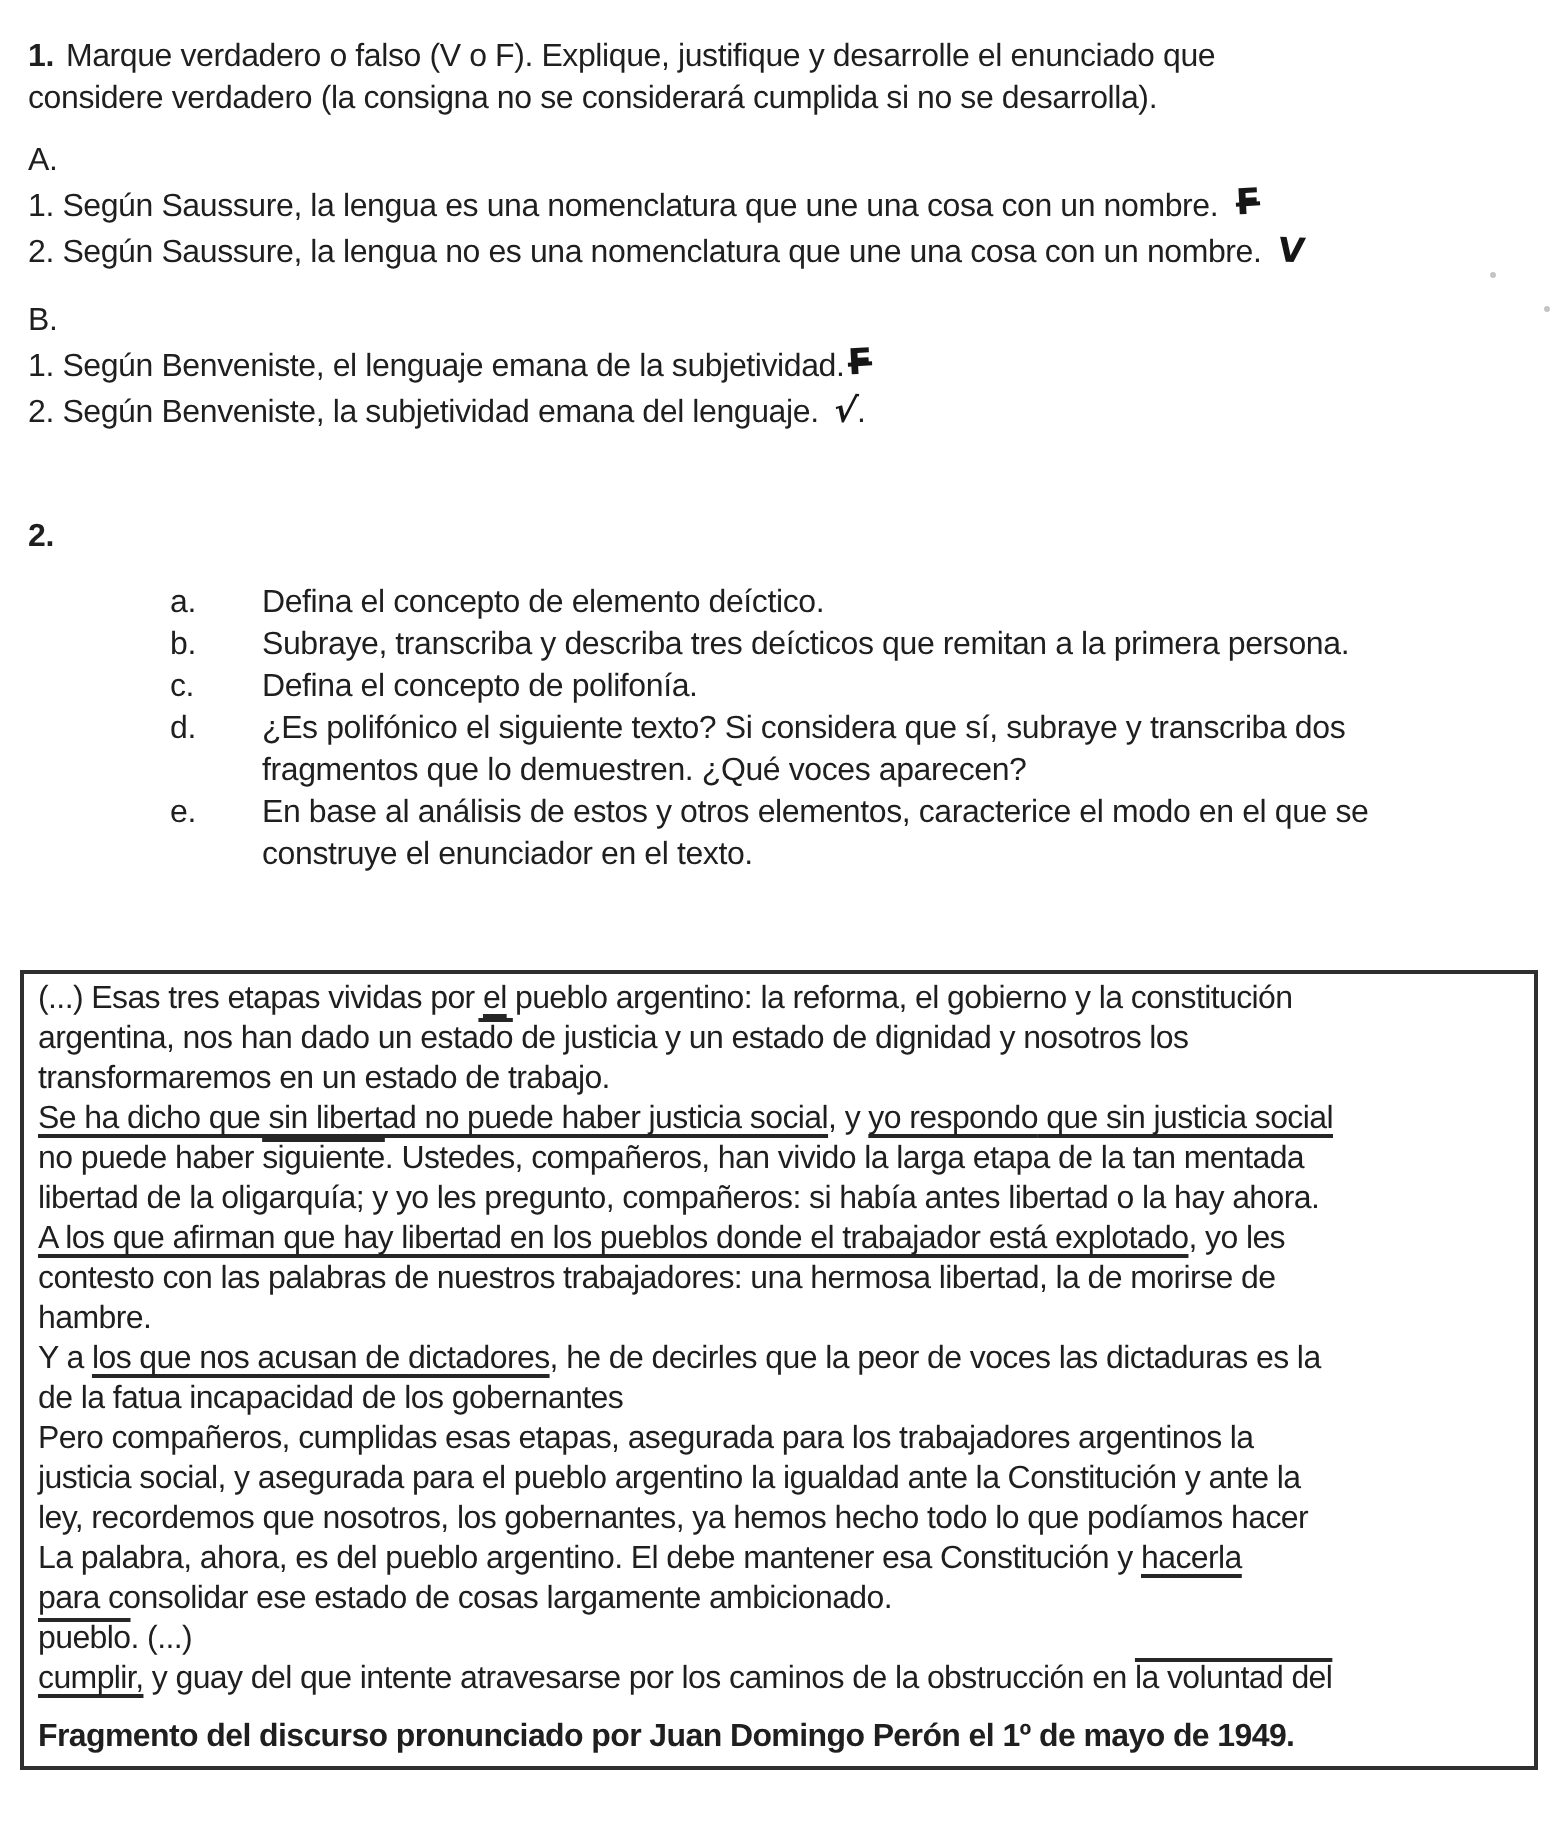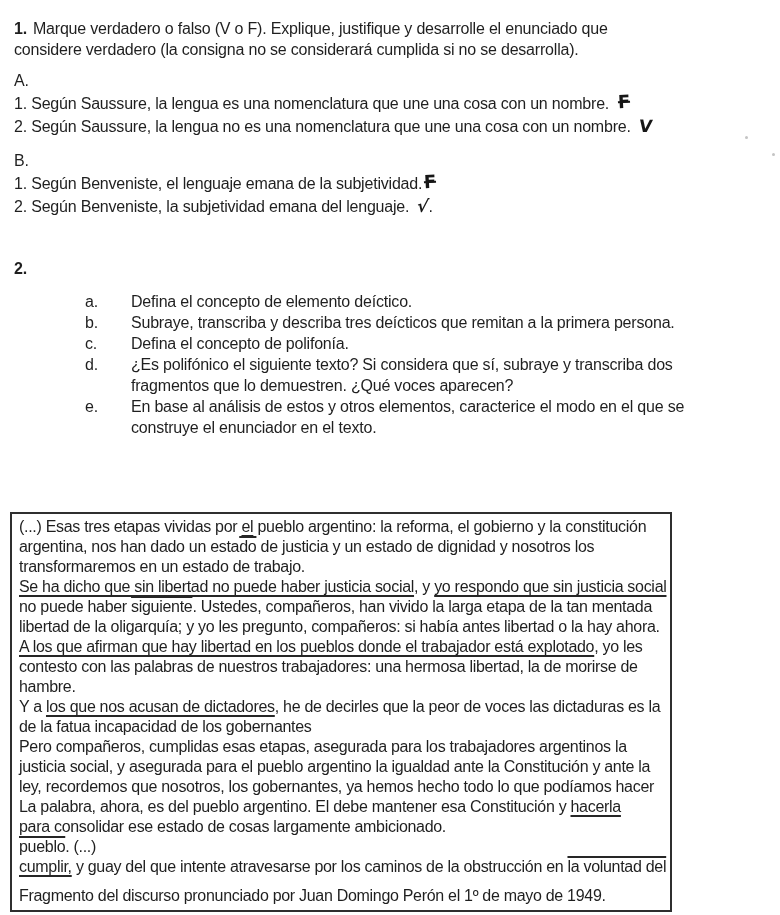--- a/index.html
+++ b/index.html
@@ -25,37 +25,37 @@
   }
   .mk-f.tight{margin-left:2px;}
   .mk-v{font-size:17px;margin-left:8px;transform:rotate(2deg) skewX(-6deg);}
   
   .q2-list{margin-left:71px;margin-top:12px;}
   .q2-item{display:flex;line-height:21px;}
   .q2-letter{width:46px;flex:none;}
   .q2-text{width:640px;}
   
   .quote-box{
-    position:absolute;left:10px;top:512px;width:662px;height:400px;
+    position:absolute;left:10px;top:485px;width:759px;height:400px;
     box-sizing:border-box;border:2px solid #2f2f2f;
     padding:3px 4px 0 7px;
   }
   .quote-box .tline{line-height:20px;letter-spacing:-0.3px;}
   .u{
     text-decoration-line:underline;
     text-decoration-thickness:1.5px;
     text-underline-offset:2.5px;
     text-decoration-color:#262626;
   }
   .o{
     text-decoration-line:overline;
     text-decoration-thickness:1.5px;
     text-decoration-color:#262626;
   }
-  .quote-caption{margin-top:9px;line-height:20px;white-space:nowrap;letter-spacing:-0.3px;}
+  .quote-caption{margin-top:9px;line-height:20px;white-space:nowrap;letter-spacing:-0.3px;font-weight:bold;}
   .speck{position:absolute;background:#c4c4c4;border-radius:50%;}
 </style>
 </head>
 <body>
 
 <div class="block" style="left:14px;top:18px;">
   <div class="tline">
     <b class="qnum">1.</b><span>Marque verdadero o falso (V o F). Explique, justifique y desarrolle el enunciado que</span>
   </div>
   <div class="tline">considere verdadero (la consigna no se considerará cumplida si no se desarrolla).</div>

